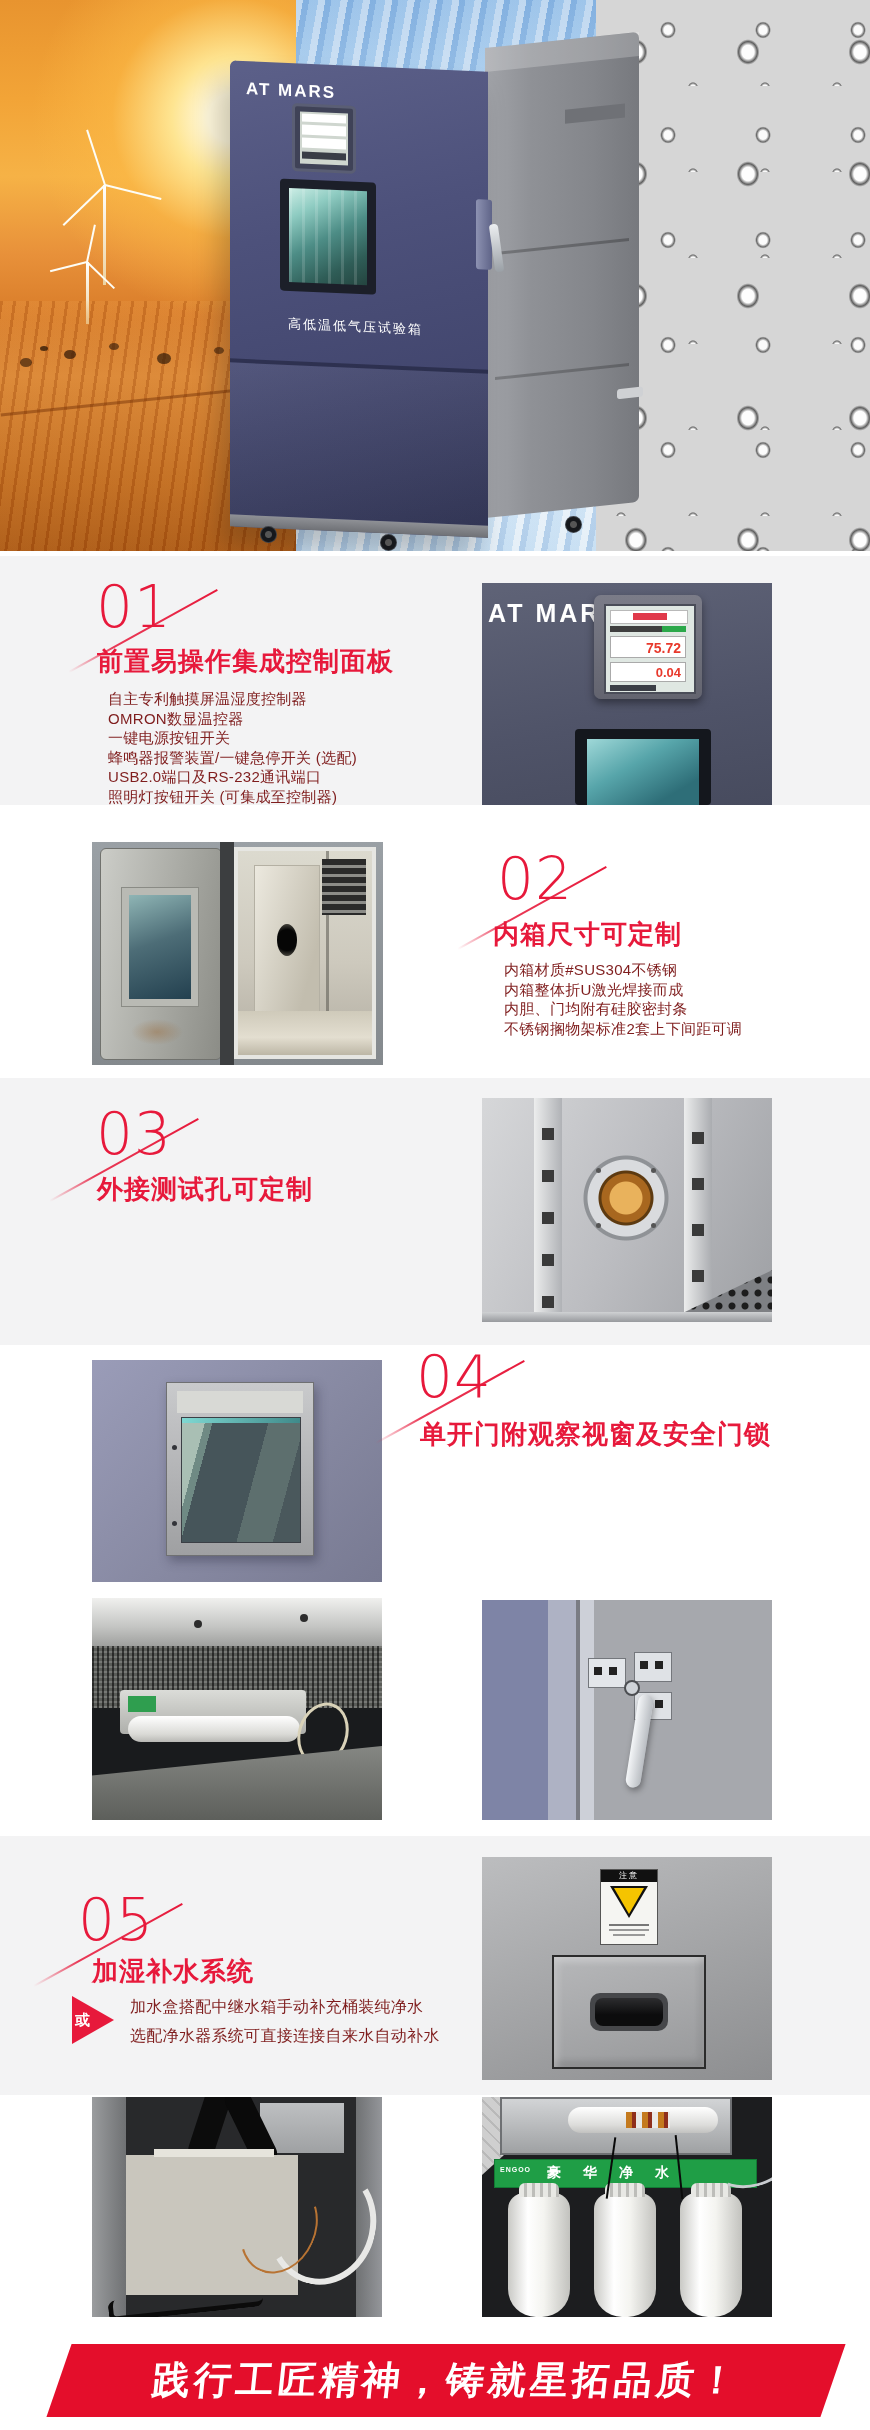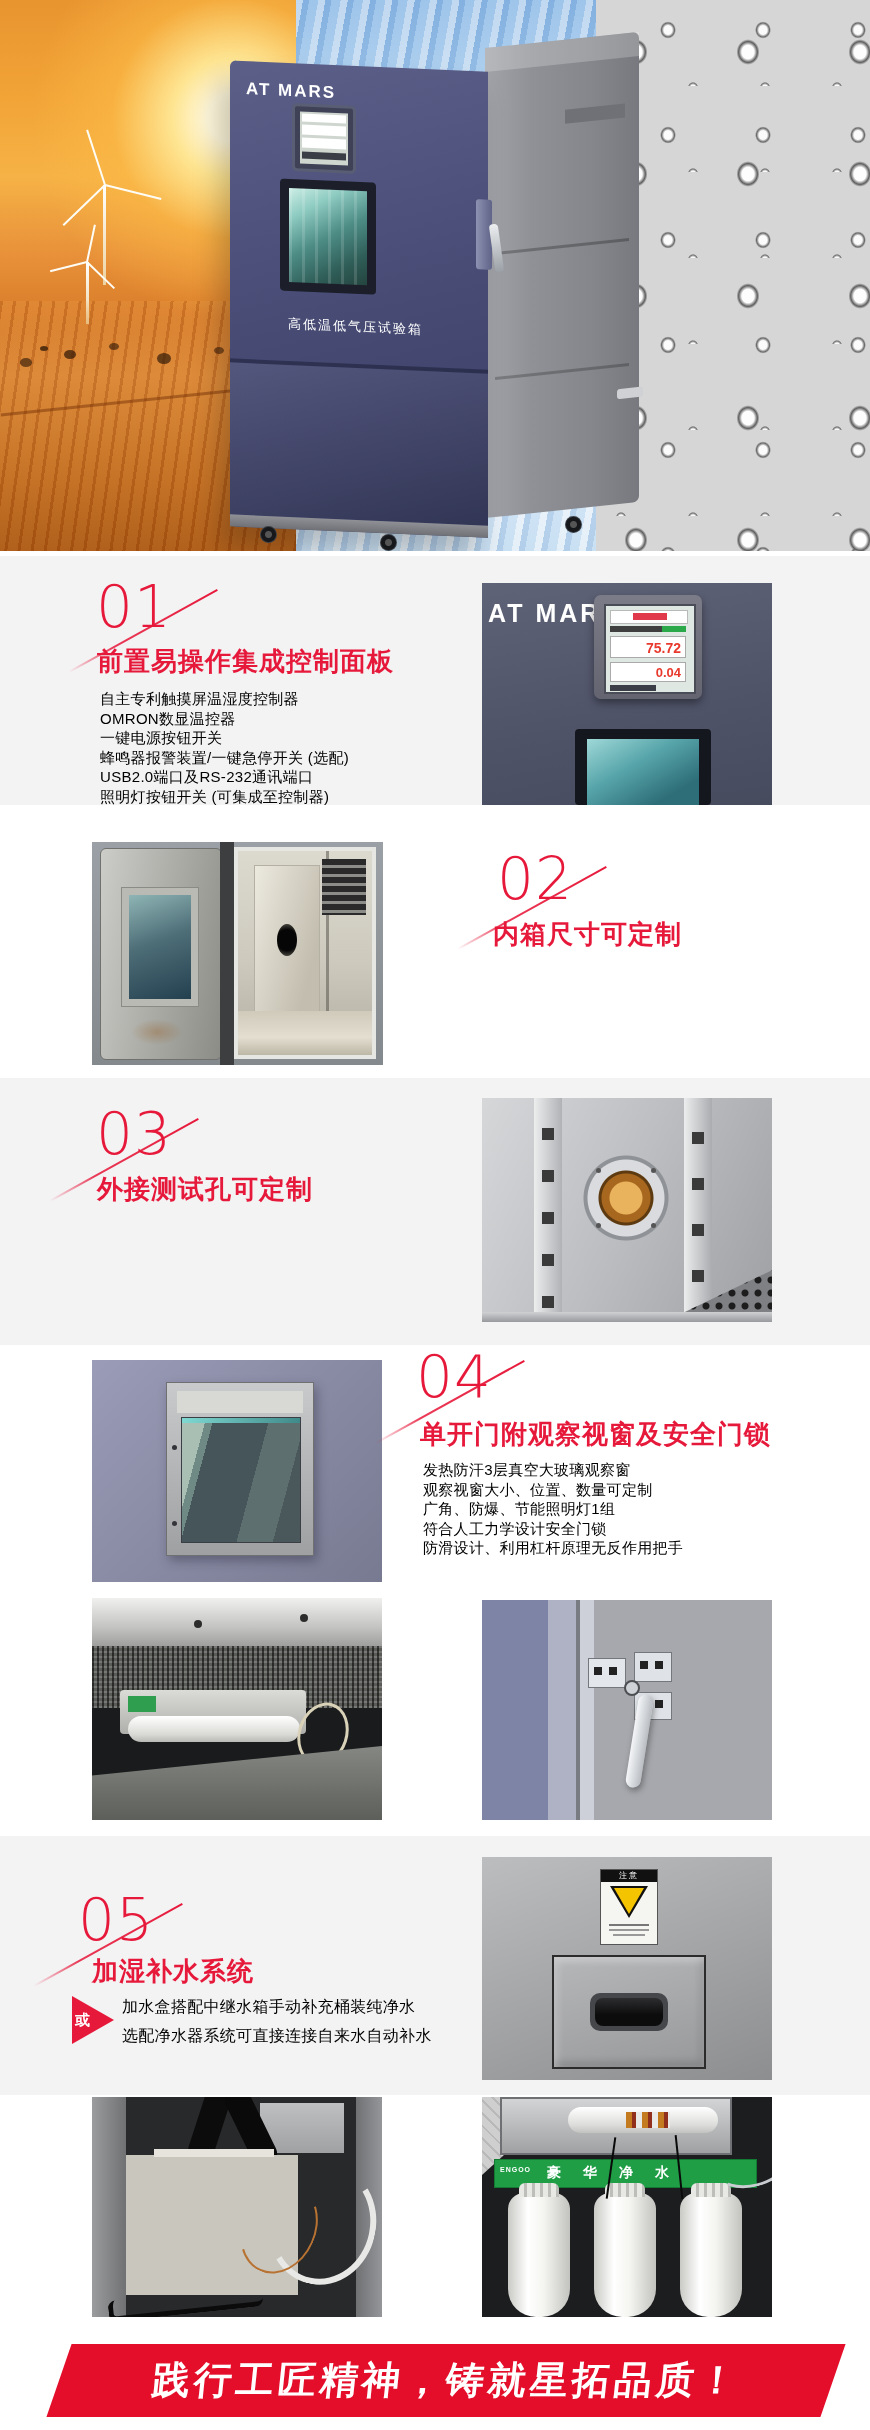--- a/index.html
+++ b/index.html
@@ -5,21 +5,21 @@
   html,body{margin:0;padding:0;background:#fff;}
   .page{position:relative;width:870px;height:2430px;background:#fff;overflow:hidden;
         font-family:"Liberation Sans",sans-serif;}
   .band{position:absolute;left:0;width:870px;}
   .gray{background:#f3f3f4;}
   .num{position:absolute;font-family:"DejaVu Sans",sans-serif;font-weight:200;font-size:58px;
        line-height:1;color:#e7193b;letter-spacing:1px;}
   .slash{position:absolute;width:170px;height:2px;transform:rotate(-29deg);
        background:linear-gradient(90deg,rgba(231,25,59,0),rgba(231,25,59,.85) 30%,#e7193b);}
   .title{position:absolute;font-size:26px;font-weight:700;color:#e7193b;letter-spacing:1px;white-space:nowrap;}
-  .lines{position:absolute;font-size:15px;line-height:19.5px;color:#000000;letter-spacing:.3px;}
+  .lines{position:absolute;font-size:15px;line-height:19.5px;color:#7f1d1d;letter-spacing:.3px;margin-left:8px;}
   .lines div{white-space:nowrap;}
   .lines.big{font-size:16px;line-height:29px;}
   .ph{position:absolute;overflow:hidden;}
   .abs{position:absolute;}
   
   .hero{position:absolute;left:0;top:0;width:870px;height:551px;overflow:hidden;}
   .hero-desert{position:absolute;left:0;top:0;width:296px;height:551px;
     background:
       radial-gradient(circle at 232px 118px,#fff8dc 0 24px,rgba(255,232,150,.95) 60px,rgba(252,186,70,.6) 120px,rgba(250,170,60,0) 200px),
       linear-gradient(180deg,#e8942f 0%,#f2a437 18%,#f6b246 32%,#e8913a 46%,#d87b28 58%,#c96d22 74%,#b25a1c 100%);}
@@ -165,20 +165,26 @@
           <div class="abs" style="left:22px;top:58px;width:20px;height:32px;border-radius:50%;background:radial-gradient(circle,#060606 55%,#3c3a34 80%);"></div>
         </div>
         <div class="abs" style="left:88px;top:0;width:3px;height:204px;background:rgba(90,88,80,.55);"></div>
         <div class="abs" style="right:6px;top:8px;width:44px;height:56px;background:repeating-linear-gradient(180deg,#2a2a2a 0 6px,#8c8c88 6px 9px);"></div>
         <div class="abs" style="left:0;bottom:0;width:134px;height:44px;background:linear-gradient(180deg,#cfcaba,#e3ded0 60%,#bdb7a6);"></div>
       </div>
     </div>
     <div class="num" style="left:497px;top:45px;">02</div>
     <div class="slash" style="left:447px;top:102px;"></div>
     <div class="title" style="left:493px;top:112px;">内箱尺寸可定制</div>
+    <div class="lines" style="left:496px;top:155px;">
+      <div>内箱材质#SUS304不锈钢</div>
+      <div>内箱整体折U激光焊接而成</div>
+      <div>内胆、门均附有硅胶密封条</div>
+      <div>不锈钢搁物架标准2套上下间距可调</div>
+    </div>
   </section>
 
   <section class="band gray" style="top:1078px;height:267px;">
     <div class="num" style="left:96px;top:27px;">03</div>
     <div class="slash" style="left:39px;top:81px;"></div>
     <div class="title" style="left:97px;top:94px;">外接测试孔可定制</div>
     <div class="ph" style="left:482px;top:20px;width:290px;height:224px;background:linear-gradient(115deg,#d6d7d9 0%,#bcbdc1 50%,#9ea0a4 100%);">
       <div class="abs" style="left:52px;top:0;width:28px;height:224px;background:linear-gradient(90deg,#eceded,#b0b2b6);">
         <div class="abs" style="left:8px;top:0;width:12px;height:224px;background:repeating-linear-gradient(180deg,transparent 0 30px,#3a3a3a 30px 42px);"></div>
       </div>
@@ -203,27 +209,20 @@
         <div class="abs" style="left:14px;top:34px;width:118px;height:124px;background:linear-gradient(105deg,#a9bfb4 0 16%,#6f8a84 16% 21%,#46555a 21% 58%,#5d6f6e 58% 82%,#4a585c 82% 100%);border:1px solid #3b3f45;">
           <div class="abs" style="left:0;top:0;width:100%;height:5px;background:linear-gradient(90deg,#7fd8d2,#3f8a8a);"></div>
         </div>
         <div class="abs" style="left:5px;top:62px;width:5px;height:5px;border-radius:50%;background:#33343a;"></div>
         <div class="abs" style="left:5px;top:138px;width:5px;height:5px;border-radius:50%;background:#33343a;"></div>
       </div>
     </div>
     <div class="num" style="left:416px;top:3px;">04</div>
     <div class="slash" style="left:365px;top:56px;"></div>
     <div class="title" style="left:420px;top:72px;">单开门附观察视窗及安全门锁</div>
-    <div class="lines" style="left:423px;top:115px;">
-      <div>发热防汗3层真空大玻璃观察窗</div>
-      <div>观察视窗大小、位置、数量可定制</div>
-      <div>广角、防爆、节能照明灯1组</div>
-      <div>符合人工力学设计安全门锁</div>
-      <div>防滑设计、利用杠杆原理无反作用把手</div>
-    </div>
     <div class="ph" style="left:92px;top:253px;width:290px;height:222px;background:#191b1d;">
       <div class="abs" style="left:0;top:0;width:290px;height:48px;background:linear-gradient(180deg,#f0f0ee,#c4c5c3 60%,#9fa09e);">
         <div class="abs" style="left:102px;top:22px;width:8px;height:8px;border-radius:50%;background:#2c2c2c;"></div>
         <div class="abs" style="left:208px;top:16px;width:8px;height:8px;border-radius:50%;background:#2c2c2c;"></div>
       </div>
       <div class="abs" style="left:0;top:48px;width:290px;height:62px;background:
           repeating-linear-gradient(90deg,rgba(0,0,0,.55) 0 2px,rgba(0,0,0,0) 2px 5px),
           repeating-linear-gradient(0deg,rgba(255,255,255,.18) 0 2px,rgba(0,0,0,0) 2px 5px),#5a5c58;"></div>
       <div class="abs" style="left:28px;top:92px;width:186px;height:44px;border-radius:4px;background:linear-gradient(180deg,#dbdcd8,#aeafab);">
         <div class="abs" style="left:8px;top:6px;width:28px;height:16px;background:#2f9e4f;"></div>

